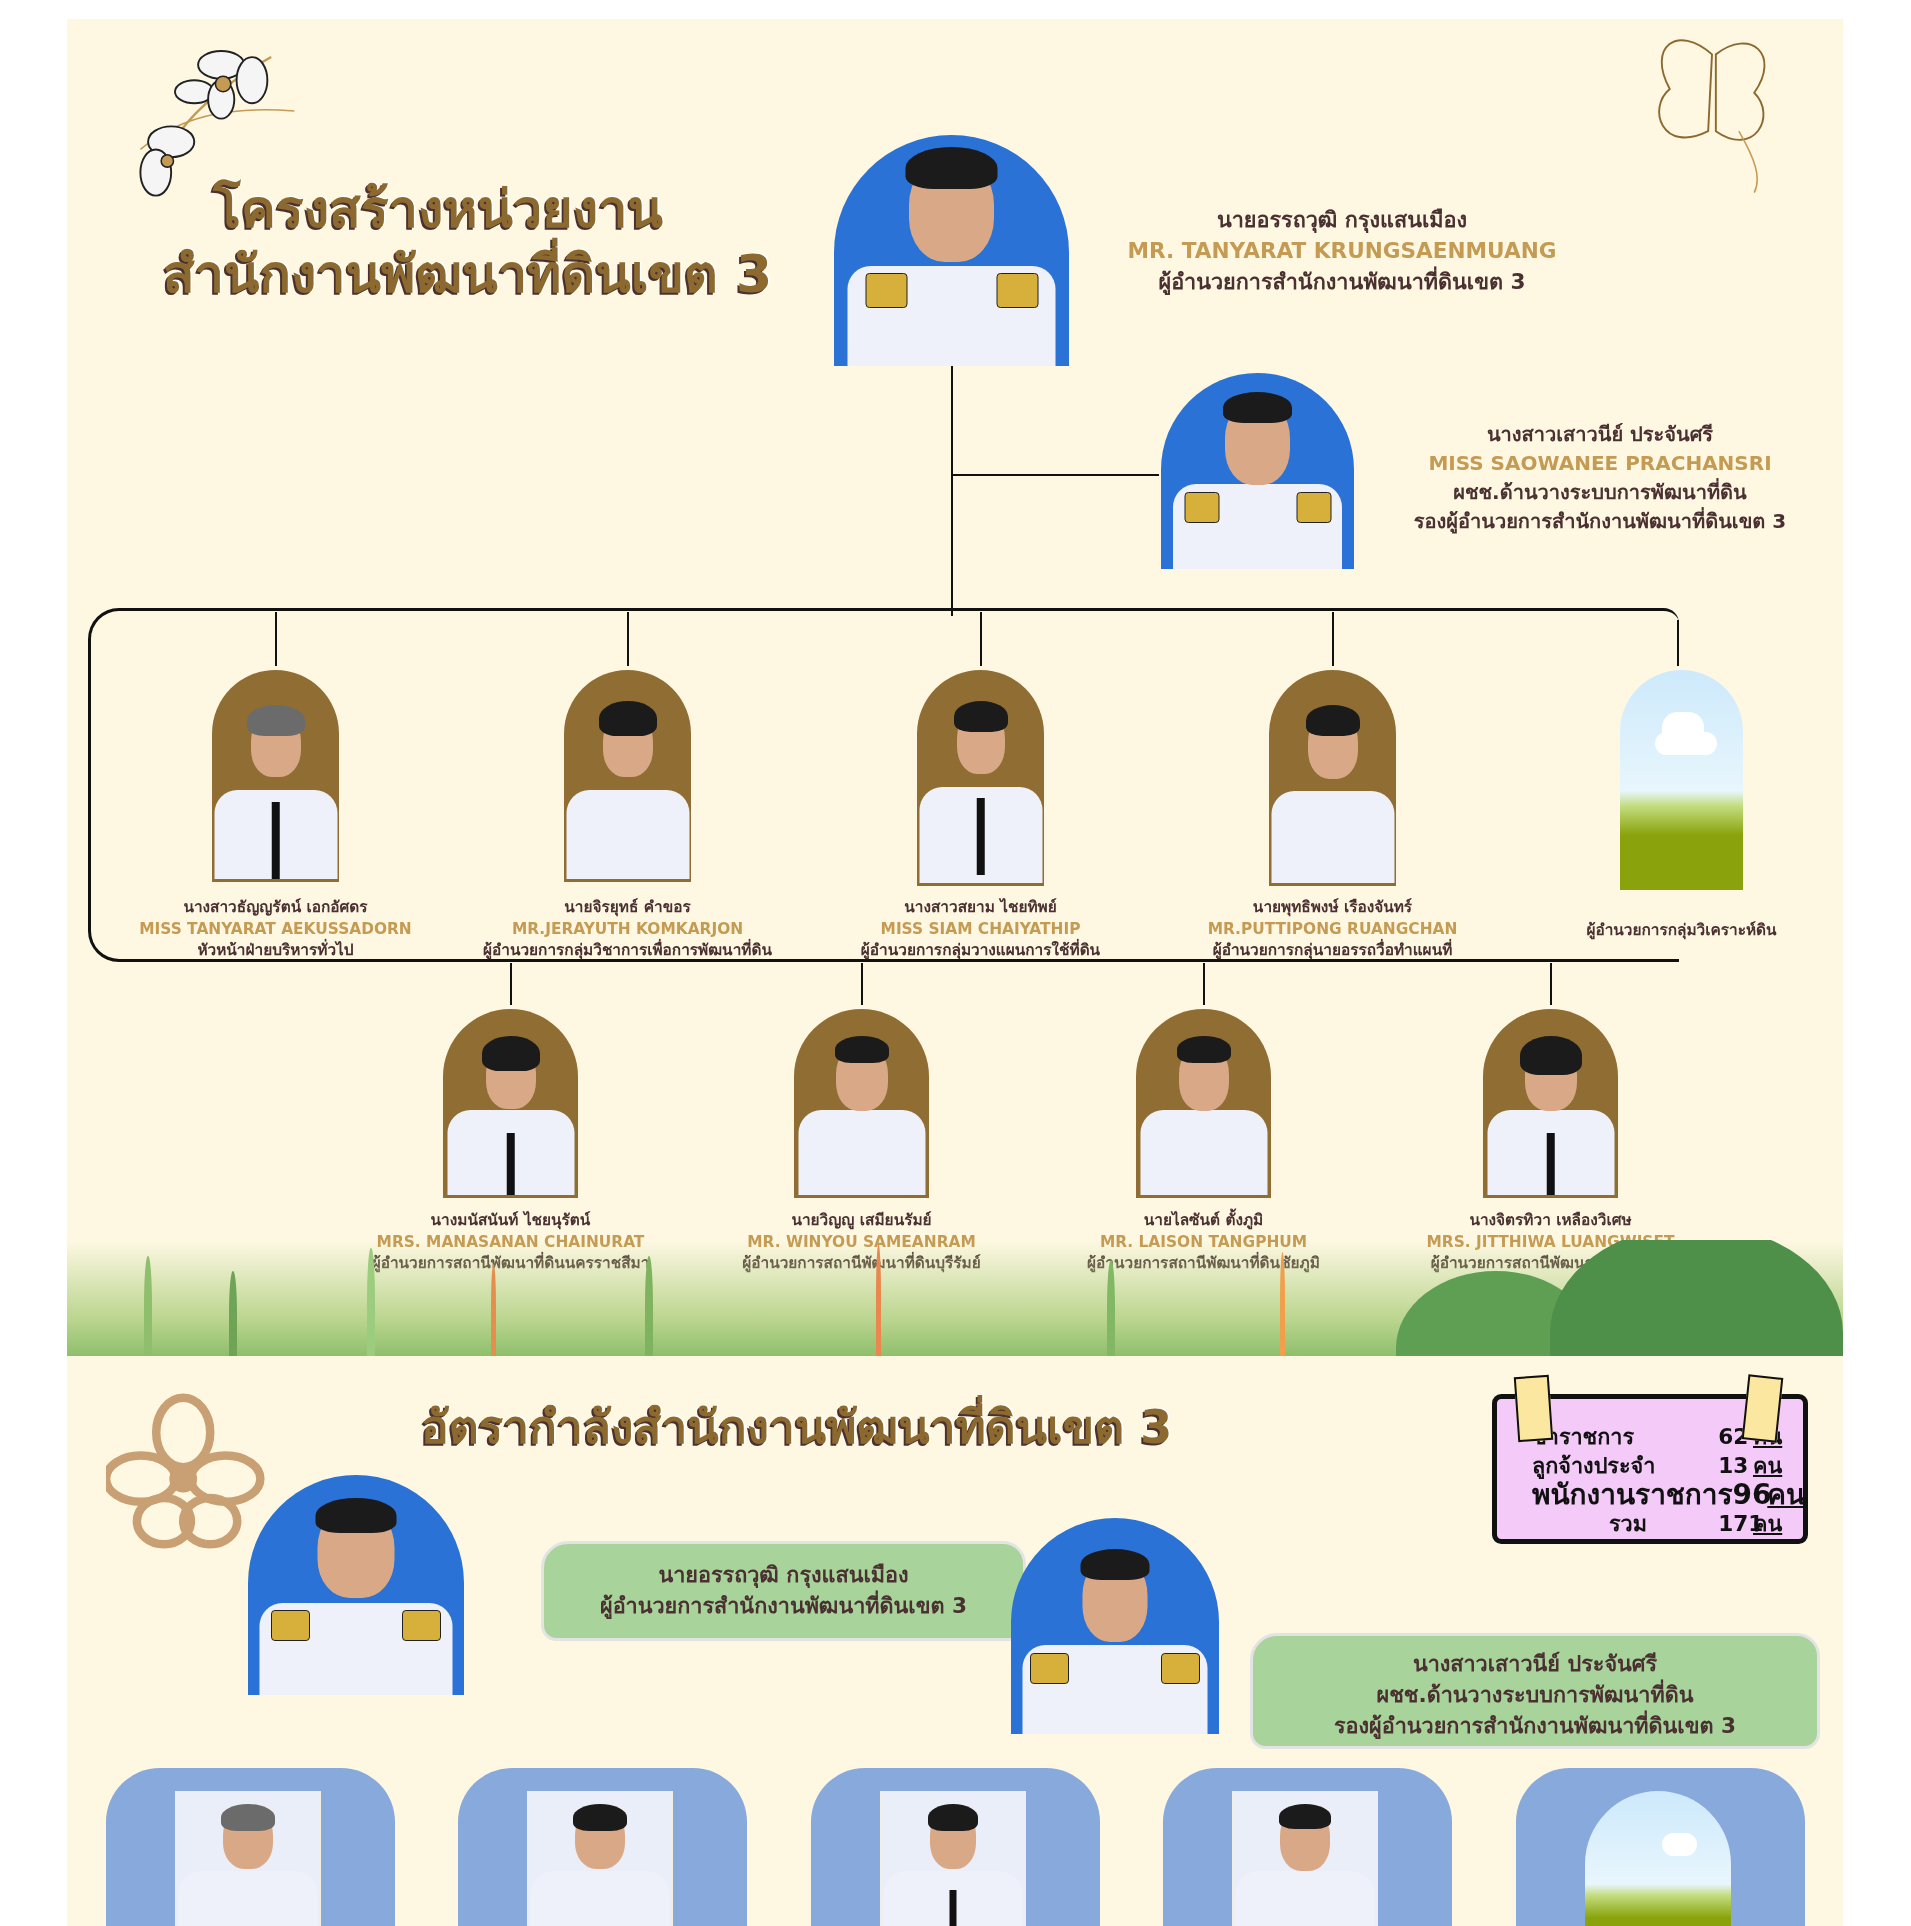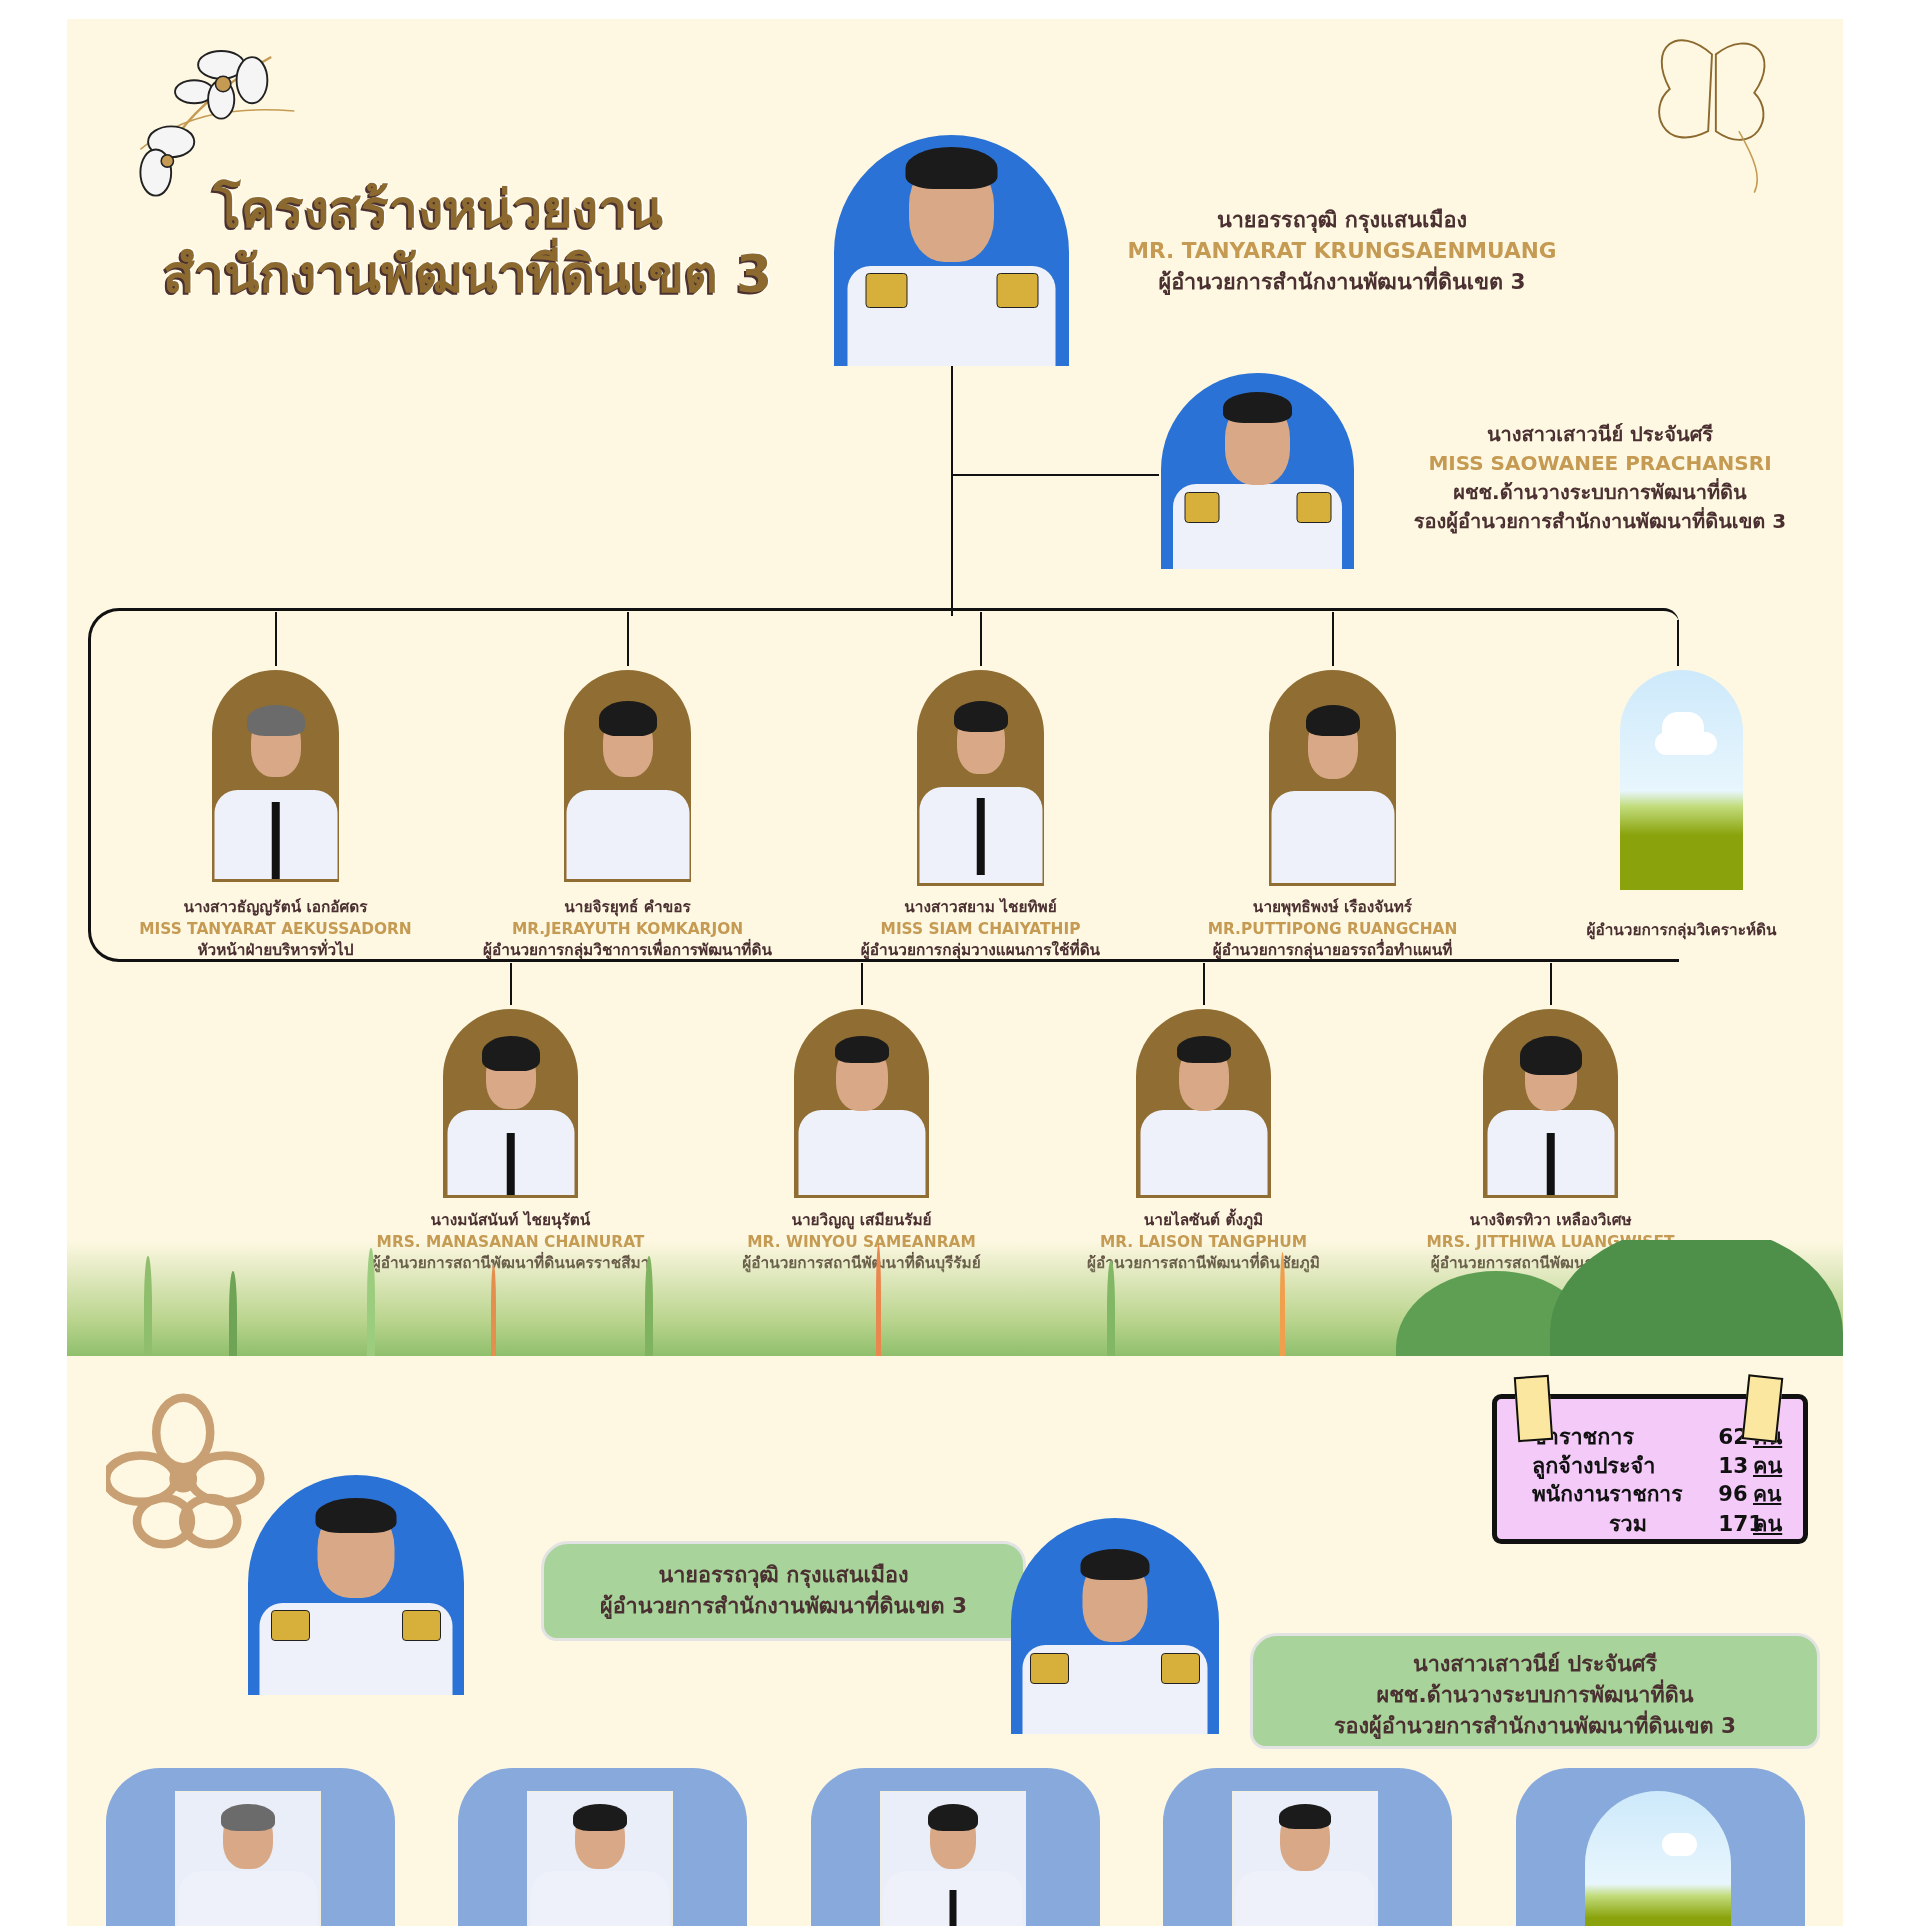--- a/index.html
+++ b/index.html
@@ -250,35 +250,36 @@
       <g fill="none" stroke="#c8a074" stroke-width="22">
         <ellipse cx="200" cy="110" rx="70" ry="90"></ellipse>
           <ellipse cx="90" cy="230" rx="90" ry="60"></ellipse>
         <ellipse cx="310" cy="230" rx="90" ry="60"></ellipse>
           <ellipse cx="150" cy="340" rx="70" ry="60"></ellipse>
         <ellipse cx="270" cy="340" rx="70" ry="60"></ellipse>
       </g>
       <circle cx="200" cy="230" r="36" fill="#c8a074"></circle>
     </svg>
   </div>
+  <div class="abs title" style="left:354px;top:1379px;font-size:46px;line-height:58px;">อัตรากำลังสำนักงานพัฒนาที่ดินเขต 3</div>
 
   <div class="abs note" style="left:1425px;top:1375px;width:316px;height:150px;padding:23px 23px 0 35px;">
     <div class="tape" style="left:19px;top:-23px;transform:rotate(-4deg);"></div>
     <div class="tape" style="right:23px;top:-23px;transform:rotate(6deg);"></div>
     <div class="stat-row" style="font-size:21.6px;line-height:29px;">
       <span class="lab">ข้าราชการ</span>
       <span class="val">62</span>
       <span class="unit">คน</span>
     </div>
     <div class="stat-row" style="font-size:21.6px;line-height:29px;">
       <span class="lab">ลูกจ้างประจำ</span>
       <span class="val">13</span>
       <span class="unit">คน</span>
     </div>
-    <div class="stat-row" style="font-size:21px;line-height:29px;">
+    <div class="stat-row" style="font-size:28px;line-height:29px;">
       <span class="lab">พนักงานราชการ</span>
       <span class="val">96</span>
       <span class="unit">คน</span>
     </div>
     <div class="stat-row" style="font-size:21.6px;line-height:29px;">
       <span class="lab" style="padding-left:77px;">รวม</span>
       <span class="val">171</span>
       <span class="unit">คน</span>
     </div>
   </div>

